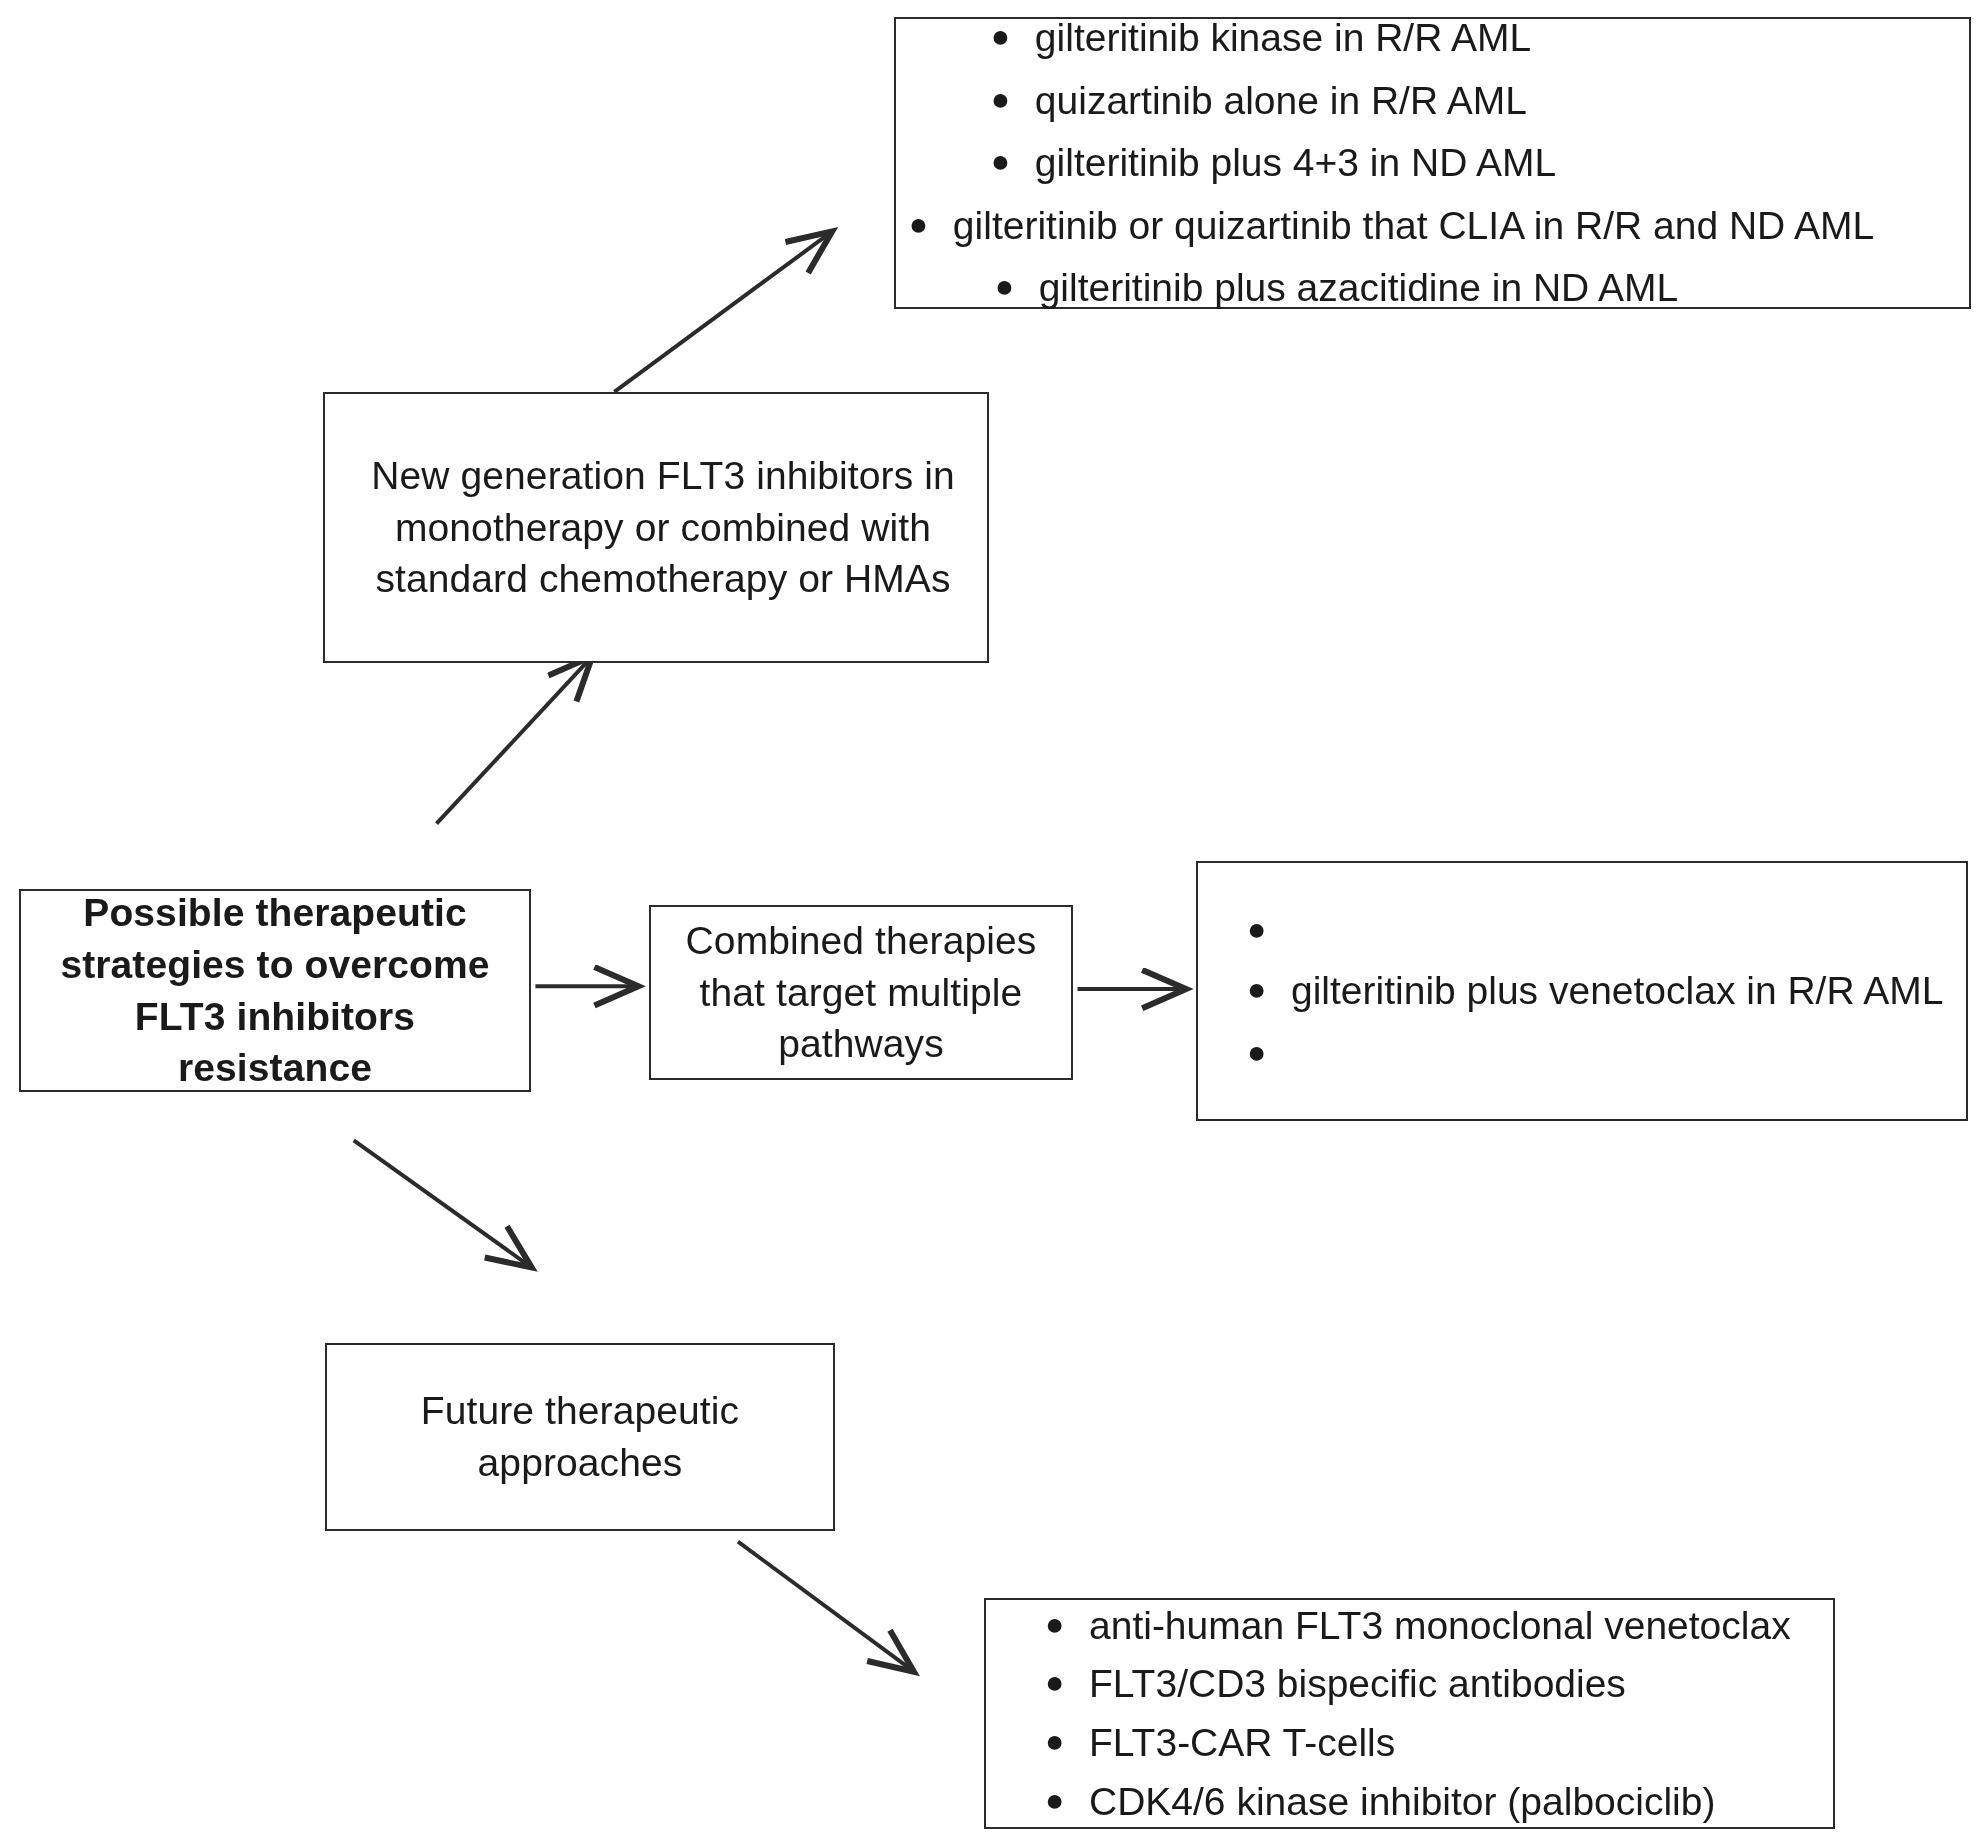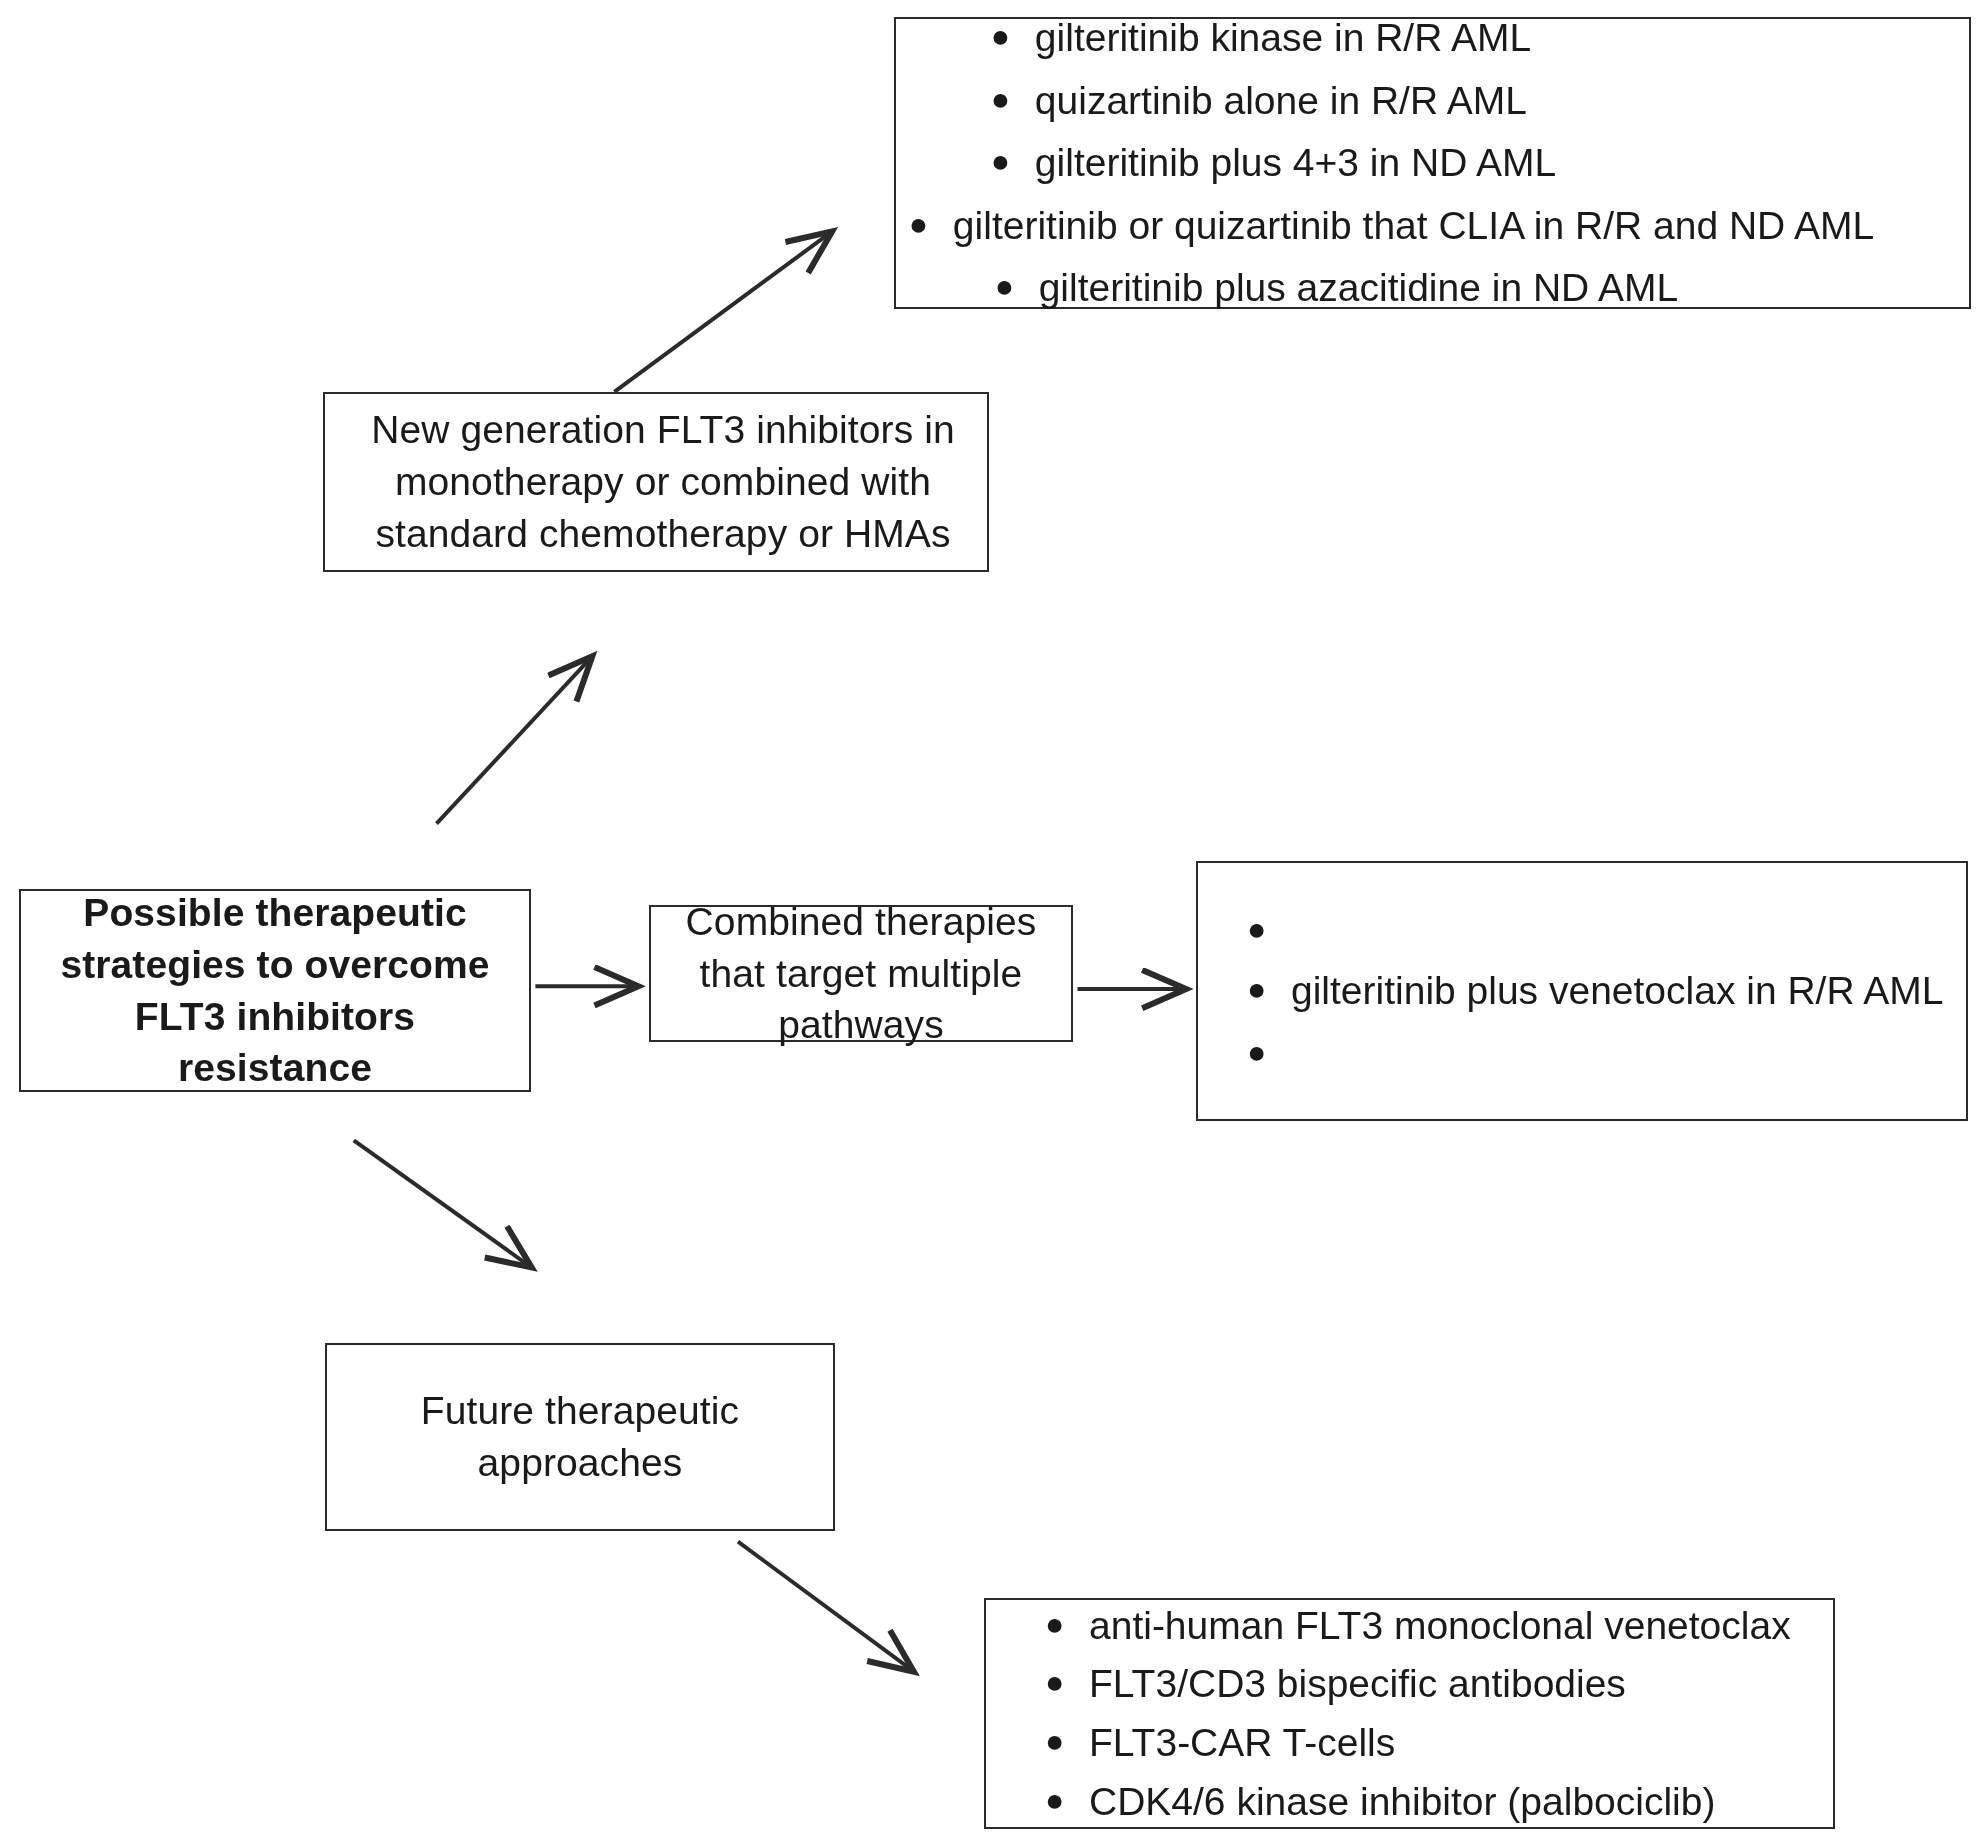--- a/index.html
+++ b/index.html
@@ -120,29 +120,29 @@
         <span class="dot">●</span>
         <span class="btext">gilteritinib or quizartinib that CLIA in R/R and ND AML</span>
       </li>
       <li class="bullet-row" style="margin-left:3.8px;">
         <span class="dot">●</span>
         <span class="btext">gilteritinib plus azacitidine in ND AML</span>
       </li>
     </ul>
   </div>
 
-  <div class="box" style="left:323px; top:392px; width:666px; height:180px;padding-left:14px;">
+  <div class="box" style="left:323px; top:392px; width:666px; height:271px;padding-left:14px;">
     <div class="box-text">New generation FLT3 inhibitors in monotherapy or combined with standard chemotherapy or HMAs</div>
   </div>
 
   <div class="box" style="left:19px; top:889px; width:512px; height:203px;">
     <div class="box-text bold">Possible therapeutic strategies to overcome FLT3 inhibitors resistance</div>
   </div>
 
-  <div class="box" style="left:649px; top:905px; width:424px; height:137px;">
+  <div class="box" style="left:649px; top:905px; width:424px; height:175px;">
     <div class="box-text">Combined therapies that target multiple pathways</div>
   </div>
 
   <div class="box" style="left:1196px; top:861px; width:772px; height:260px;">
     <ul class="bullets leftside">
       <li class="bullet-row">
         <span class="dot">●</span>
       </li>
       <li class="bullet-row">
         <span class="dot">●</span>

